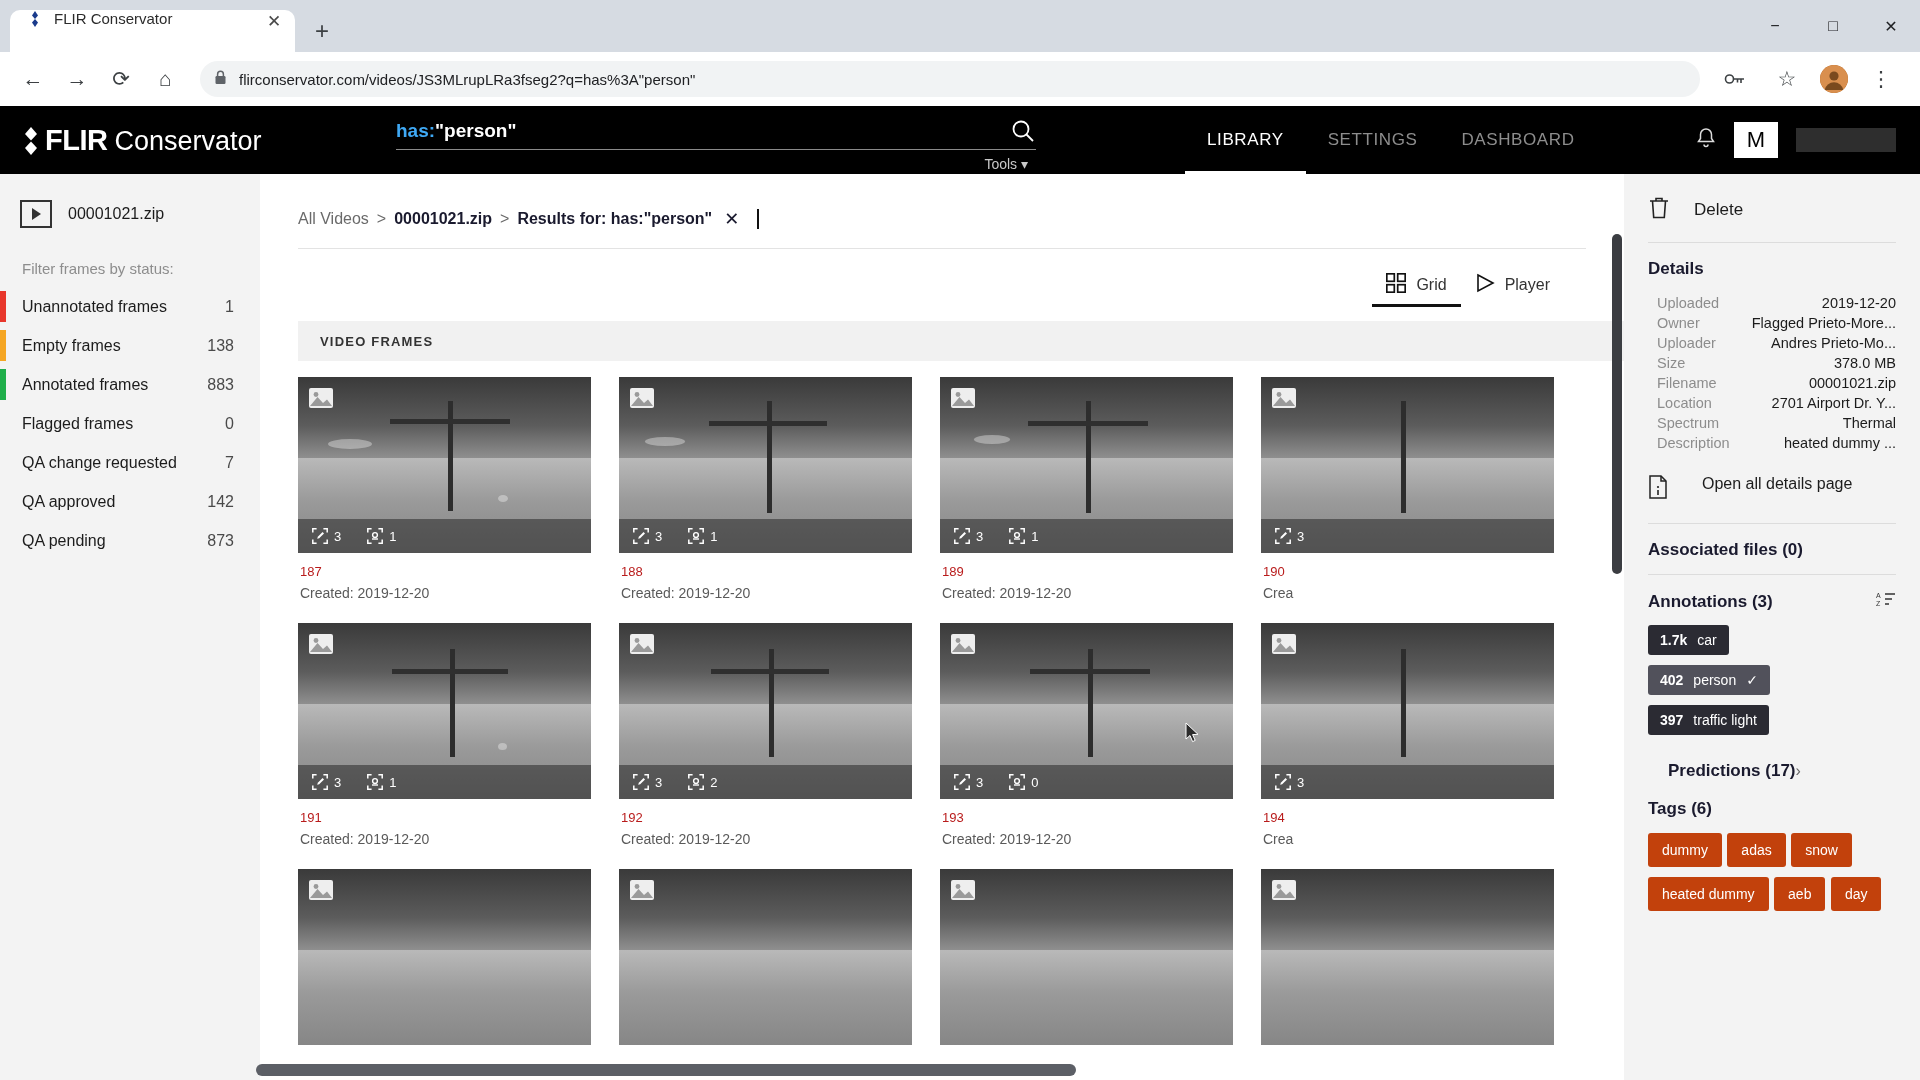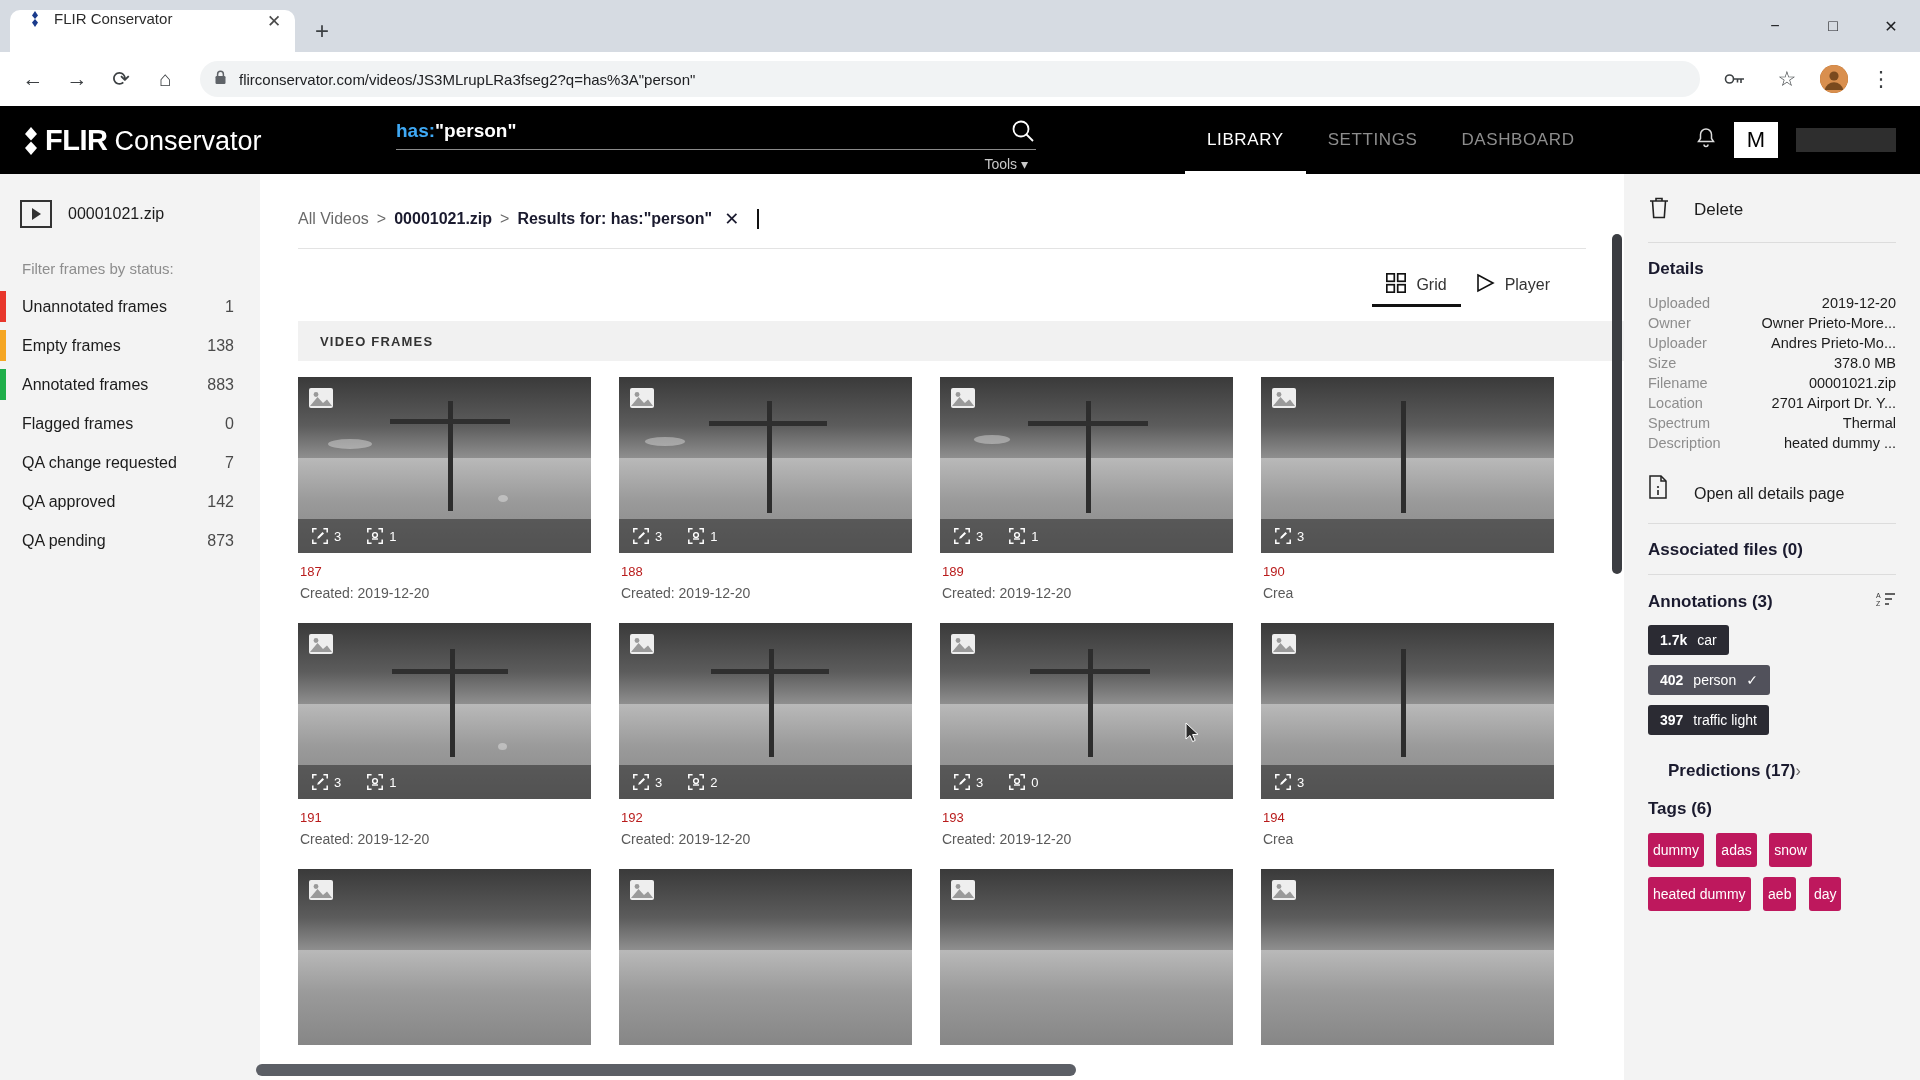--- a/index.html
+++ b/index.html
@@ -120,32 +120,32 @@
   .vscroll { position: absolute; right: 2px; top: 60px; width: 10px; height: 340px; background: #3b3d42; border-radius: 5px; }
 
   
   .rightpanel { width: 296px; flex: 0 0 296px; background: #f3f3f3; padding: 0 0 0 0; position: relative; }
   .rp-inner { padding: 22px 24px 0 24px; }
   .delete-row { display: flex; align-items: center; gap: 24px; padding-bottom: 18px; }
   .delete-label { font-size: 17px; color: #1c1c1c; }
   .rp-rule { height: 1px; background: #dcdcdc; }
   .rp-h { font-size: 17px; font-weight: bold; color: #1a1a2e; padding: 16px 0 14px 0; }
   .dl-row { display: flex; justify-content: space-between; font-size: 14.5px; padding: 2px 0; gap: 10px; }
-  .dl-k { color: #8d8d8d; white-space: nowrap; }
+  .dl-k { color: #8d8d8d; white-space: nowrap; margin-left: 9px; }
   .dl-v { color: #1c1c1c; text-align: right; white-space: nowrap; overflow: hidden; }
-  .open-row { display: flex; align-items: flex-end; gap: 26px; padding: 22px 0 20px 0; }
+  .open-row { display: flex; align-items: flex-start; gap: 34px; padding: 22px 0 20px 0; }
   .open-label { font-size: 16px; color: #1c1c1c; }
   .rp-h-row { display: flex; align-items: center; justify-content: space-between; padding: 16px 0 12px 0; }
   .chip { display: inline-flex; align-items: center; gap: 10px; background: #2b2b33; color: #fff;
           border-radius: 3px; padding: 7px 12px; font-size: 14px; margin: 0 8px 10px 0; }
   .chip .cnum { font-weight: bold; }
   .chip.selected { background: #51515b; }
   .chip .tick { font-size: 14px; }
-  .tag { display: inline-flex; align-items: center; background: #be185d; color: #fff; border-radius: 3px;
-         padding: 9px 5px; font-size: 14px; margin: 0 8px 10px 0; }
+  .tag { display: inline-flex; align-items: center; background: #c2410c; color: #fff; border-radius: 3px;
+         padding: 9px 14px; font-size: 14px; margin: 0 1px 10px 0; }
   .pred-row { display: flex; align-items: center; padding: 16px 0 14px 0; margin-left: 20px; }
   .pred-label { font-size: 17px; font-weight: bold; color: #1a1a2e; }
   .chev { color: #6a6a6a; font-size: 16px; }
   .cursor { position: absolute; left: 925px; top: 548px; width: 16px; height: 22px; z-index: 40; }
 </style>
 </head>
 <body>
 
 <div class="browser-chrome">
   <div class="tabstrip">
@@ -674,21 +674,21 @@
         </div>
         <div class="rp-rule"></div>
         <div class="rp-h">Details</div>
 
         <div class="dl-row">
           <span class="dl-k">Uploaded</span>
           <span class="dl-v">2019-12-20</span>
         </div>
         <div class="dl-row">
           <span class="dl-k">Owner</span>
-          <span class="dl-v">Owner Prieto-More...</span>
+          <span class="dl-v">Flagged Prieto-More...</span>
         </div>
         <div class="dl-row">
           <span class="dl-k">Uploader</span>
           <span class="dl-v">Andres Prieto-Mo...</span>
         </div>
         <div class="dl-row">
           <span class="dl-k">Size</span>
           <span class="dl-v">378.0 MB</span>
         </div>
         <div class="dl-row">

